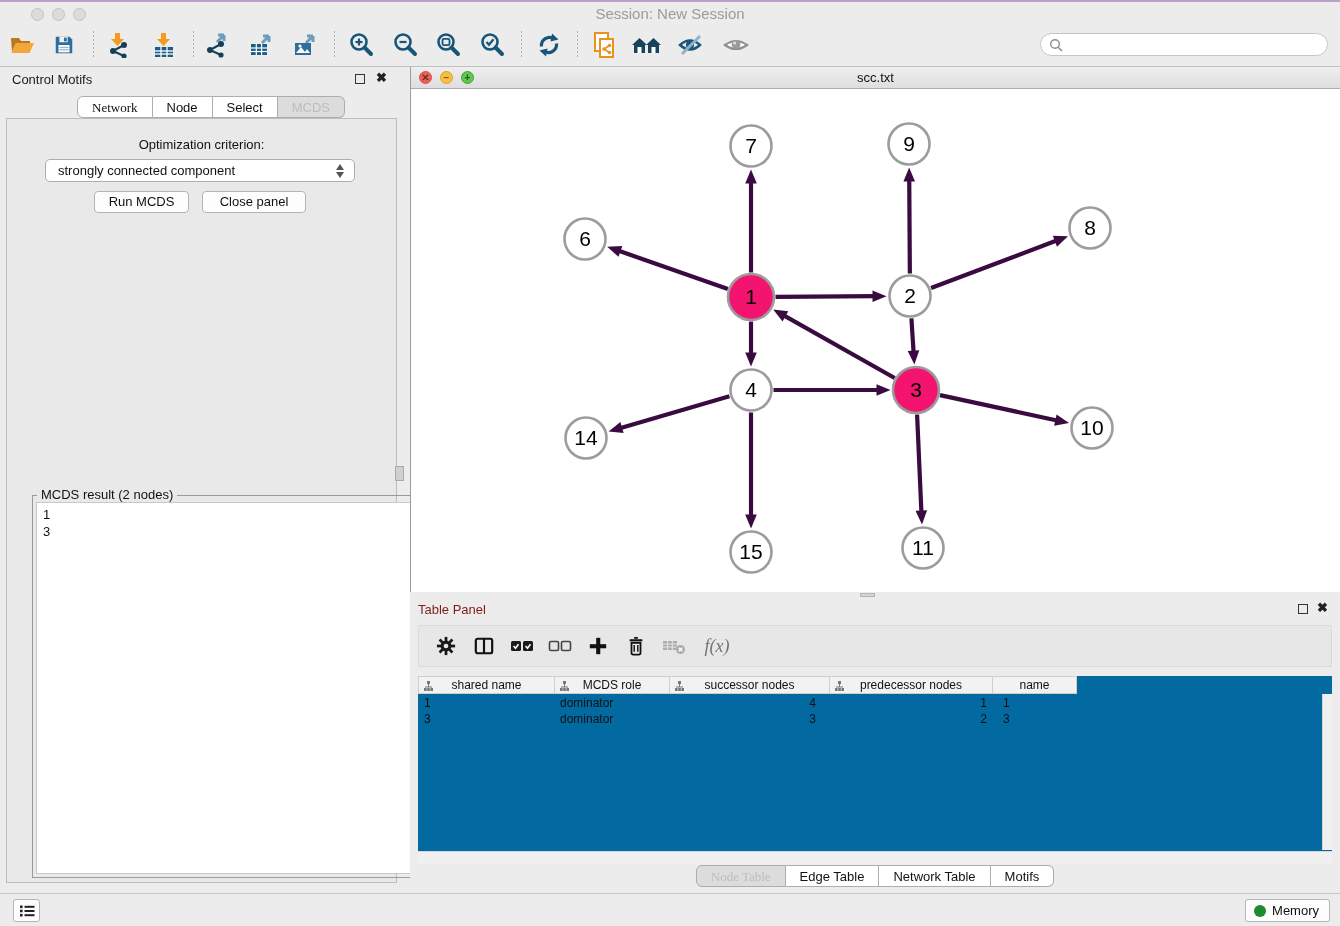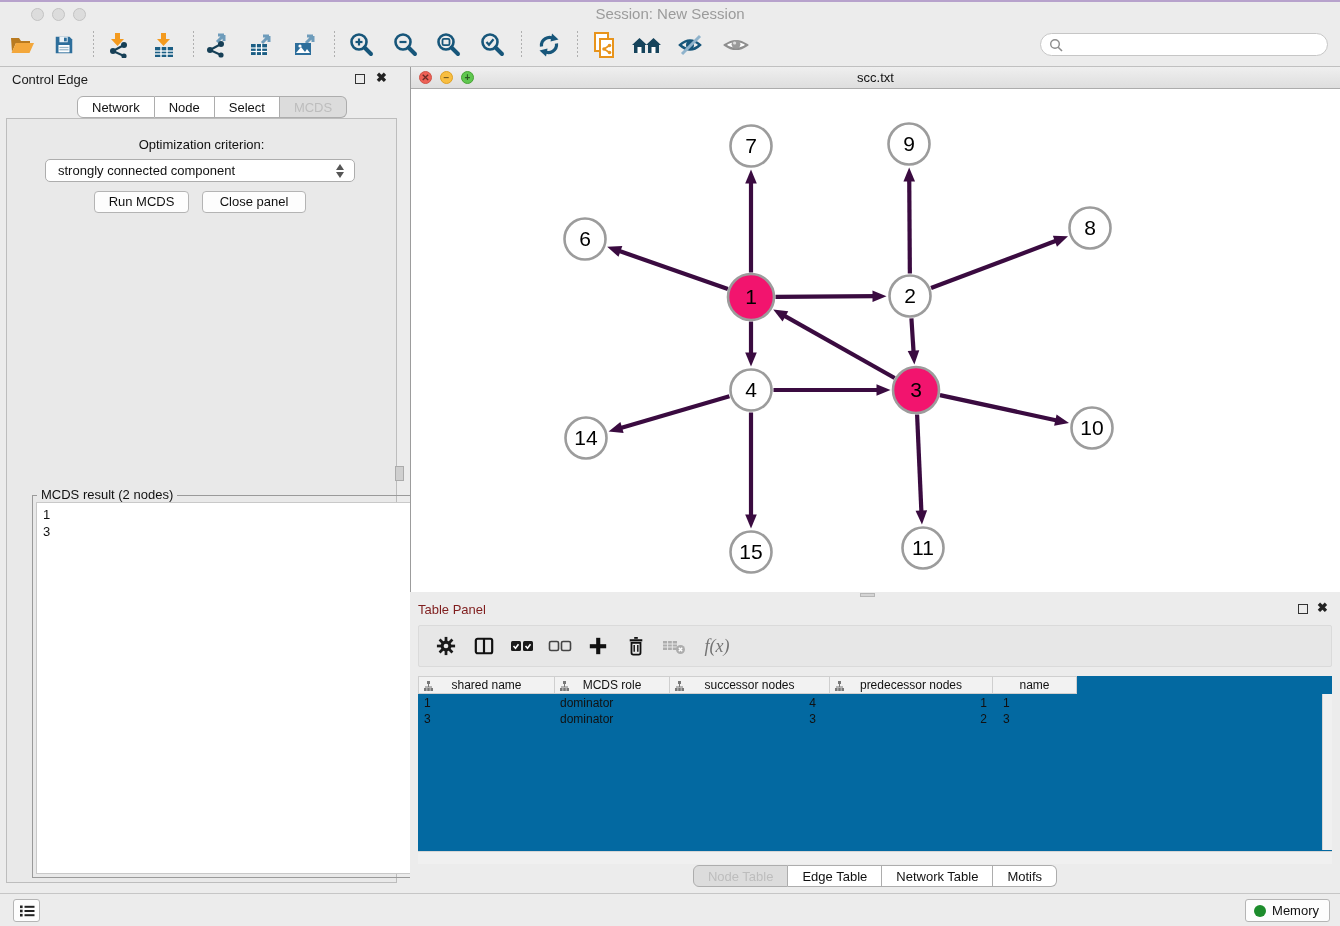--- a/index.html
+++ b/index.html
@@ -28,21 +28,21 @@
   
   .control-panel { position:absolute; left:0; top:67px; width:403px; height:826px; background:#ECECEC; }
   .panel-header { position:absolute; left:0; top:0; width:100%; height:26px; }
   .panel-header .ph-title { position:absolute; left:12px; top:5px; font-size:13px; color:#1A1A1A; }
   .ph-float { position:absolute; top:7px; width:10px; height:10px; border:1.5px solid #333; }
   .ph-close { position:absolute; top:4px; font-size:13px; font-weight:bold; color:#222; line-height:14px; }
 
   .tabs-row { position:absolute; display:flex; }
   .tab { height:22px; padding:0 14px; font-size:13px; line-height:21px; background:#FFFFFF;
     color:#111; border:1px solid #ADADAD; border-left:none; }
-  .tab:first-child { border-left:1px solid #ADADAD; border-radius:6px 0 0 6px; }
+  .tab:first-child { border-left:1px solid #ADADAD; border-radius:6px 0 0 6px;font-family:Liberation Serif, serif; }
   .tab:last-child { border-radius:0 6px 6px 0; }
   .tab.selected { background:#DCDCDC; color:#BDBDBD; }
 
   .cp-box { position:absolute; left:6px; top:51px; width:391px; height:765px;
     background:#E9E9E9; border:1px solid #BDBDBD; }
   .opt-label { position:absolute; left:0; width:403px; top:70px; text-align:center; font-size:13px; color:#111; }
   .cp-select { position:absolute; left:45px; top:92px; width:310px; height:23px; background:#FFF;
     border:1px solid #ADADAD; border-radius:5px; font-size:13px; line-height:21px; padding-left:12px; color:#111; }
   .cp-select .stepper { position:absolute; right:9px; top:3px; width:9px; height:16px; }
   .cp-select .stepper::before { content:""; position:absolute; left:0; top:1px;
@@ -284,21 +284,21 @@
     <svg width="14" height="14" viewBox="0 0 14 14">
       <circle cx="6" cy="6" r="4.3" fill="none" stroke="#8C8C8C" stroke-width="1.4"></circle>
       <line x1="9.2" y1="9.2" x2="13" y2="13" stroke="#8C8C8C" stroke-width="1.6"></line>
     </svg>
     <input type="text" placeholder="" style="">
   </div>
 </div>
 
 <div class="control-panel">
   <div class="panel-header">
-    <span class="ph-title">Control Edge</span>
+    <span class="ph-title">Control Motifs</span>
     <span class="ph-float" style="right:38px"></span>
     <span class="ph-close" style="right:16px">✖</span>
   </div>
   <div class="tabs-row" style="left:77px; top:29px" id="cp-tabs">
       <div class="tab">Network</div>
       <div class="tab">Node</div>
       <div class="tab">Select</div>
       <div class="tab selected">MCDS</div>
     </div>
   <div class="cp-box"></div>

